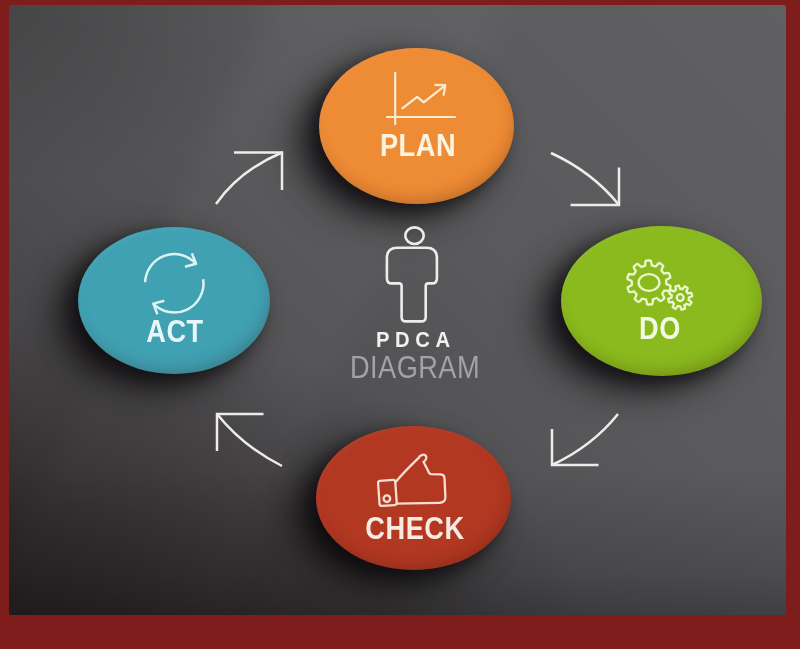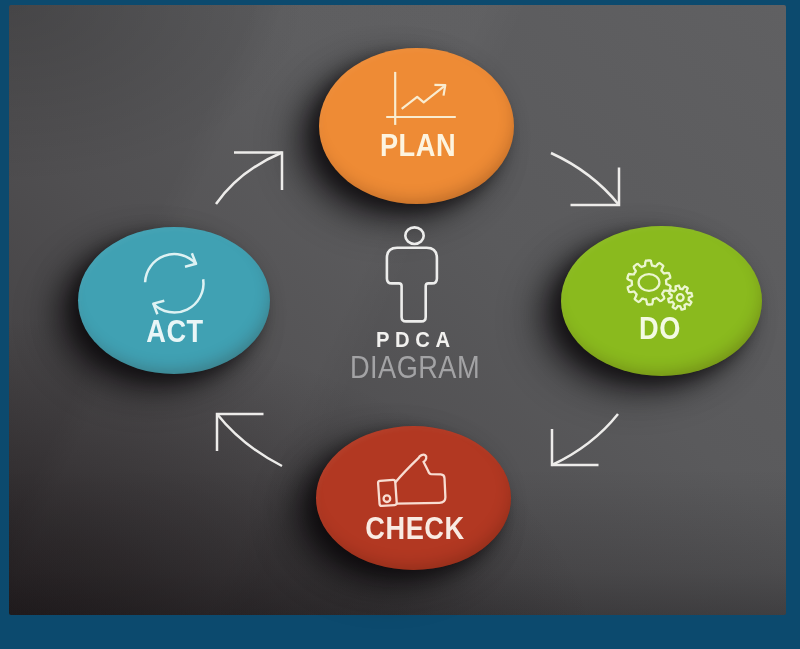--- a/index.html
+++ b/index.html
@@ -1,16 +1,16 @@
 <!DOCTYPE html>
 <html><head>
 <meta charset="utf-8">
 <style>
   html,body{margin:0;padding:0;}
-  .page{position:relative;width:800px;height:649px;background:#0c4a6e;overflow:hidden;
+  .page{position:relative;width:800px;height:649px;background:#7f1d1d;overflow:hidden;
         font-family:"Liberation Sans",sans-serif;}
   .canvas{position:absolute;left:9px;top:5px;width:777px;height:610px;border-radius:2px;
     background:
       radial-gradient(130% 95% at -2% 108%, rgba(18,12,14,0.62) 0%, rgba(18,12,14,0.28) 34%, rgba(18,12,14,0) 60%),
       radial-gradient(55% 42% at 0% 0%, rgba(0,0,0,0.16) 0%, rgba(0,0,0,0) 70%),
       linear-gradient(180deg, rgba(0,0,0,0) 76%, rgba(8,6,8,0.16) 93%, rgba(8,6,8,0.3) 100%),
       linear-gradient(115deg, rgba(255,255,255,0) 23%, rgba(255,255,255,0.022) 26%, rgba(255,255,255,0.022) 45%, rgba(255,255,255,0) 49%),
       linear-gradient(225deg, #606062 0%, #5a5a5c 38%, #504f51 64%, #454345 84%, #393638 100%);
   }
   .node{position:absolute;border-radius:50%;

